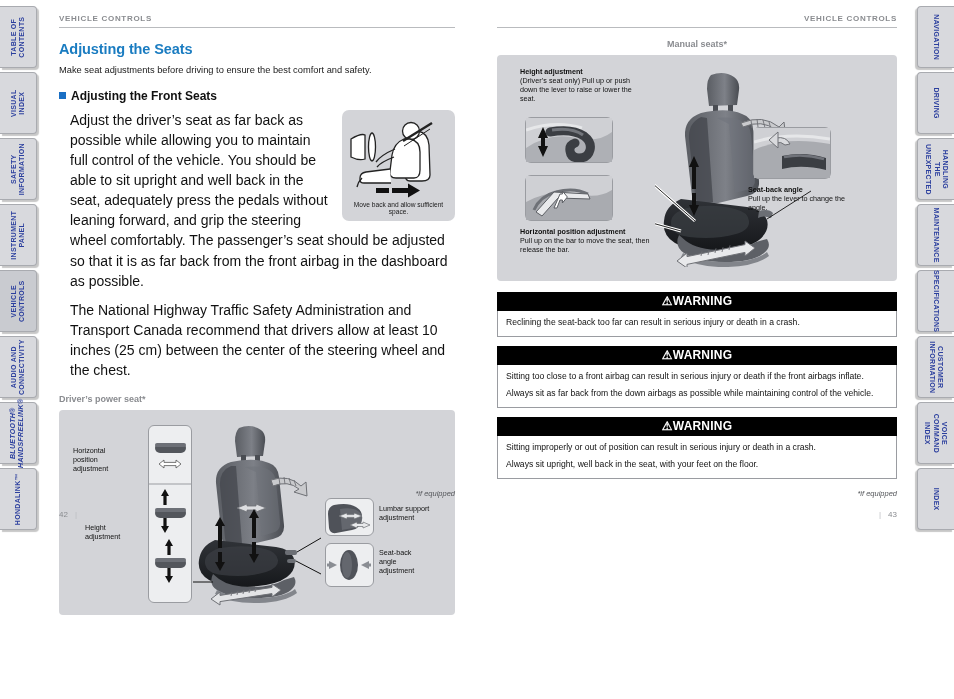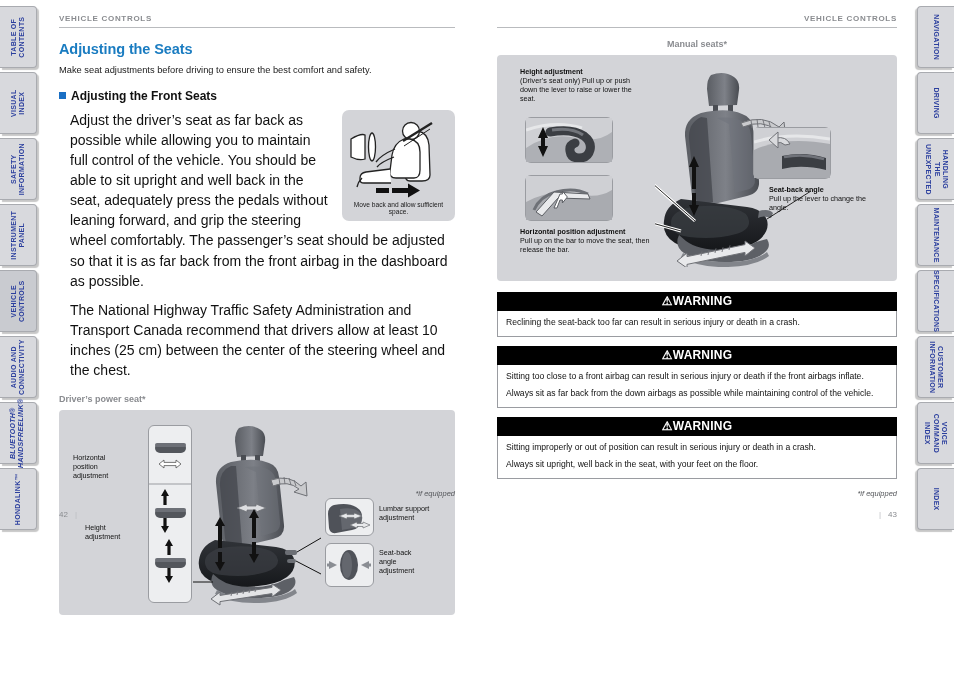--- a/index.html
+++ b/index.html
@@ -357,21 +357,21 @@
 
             <g>
               <path d="M16 120 l4 -7 l4 7 l-2.4 0 l0 9 l-3.2 0 l0 -9 z" fill="#111"></path>
               <rect x="6" y="132" width="31" height="10" rx="5" fill="#53565c"></rect>
               <rect x="6" y="132" width="31" height="4" rx="2" fill="#6d7077"></rect>
               <path d="M16 150 l4 7 l4 -7 l-2.4 0 l0 -8 l-3.2 0 l0 8 z" fill="#111"></path>
             </g>
           </svg>
         </div>
 
-        <div class="lbl" style="left:14px; top:43px; white-space:pre-line;">Horizontal
+        <div class="lbl" style="left:14px; top:36px; white-space:pre-line;">Horizontal
 position
 adjustment</div>
 
         <div class="lbl" style="left:26px; top:113px; white-space:pre-line;">Height
 adjustment</div>
 
         <svg style="position:absolute; left:134px; top:12px;" width="136" height="185" viewBox="0 0 136 185">
           <defs>
             <linearGradient id="pgA" x1="0" y1="0" x2="1" y2="0">
               <stop offset="0" stop-color="#5a5d63"></stop>
@@ -564,21 +564,21 @@
             <path d="M0 14 q34 -10 76 -3" stroke="#e6e7e9" stroke-width="3" fill="none"></path>
             <path d="M28 28 q22 -5 44 2 l0 12 q-24 -6 -44 -1 z" fill="#3b3e43"></path>
             <path d="M30 29 q20 -4 40 2" stroke="#70737a" stroke-width="2.5" fill="none"></path>
             <g>
               <path d="M22 10 q10 -2 14 6 l-5 1 q-4 -4 -9 -2 z" fill="#d9dadd" stroke="#6f7176" stroke-width="1"></path>
               <path d="M24 4 l-9 8 l9 8 l0 -5 l0 -6 z" fill="#d9dadd" stroke="#6f7176" stroke-width="1"></path>
             </g>
           </svg>
         </div>
 
-        <div class="lbl" style="left:272px; top:130px; width:110px;">
+        <div class="lbl" style="left:251px; top:130px; width:110px;">
           <b>Seat-back angle</b>
           <span>Pull up the lever to change the angle.</span>
         </div>
       </div>
 
       <div style="margin-top:11px;">
 
         <div class="warn">
           <div class="warn-head">⚠WARNING</div>
           <div class="warn-body">

